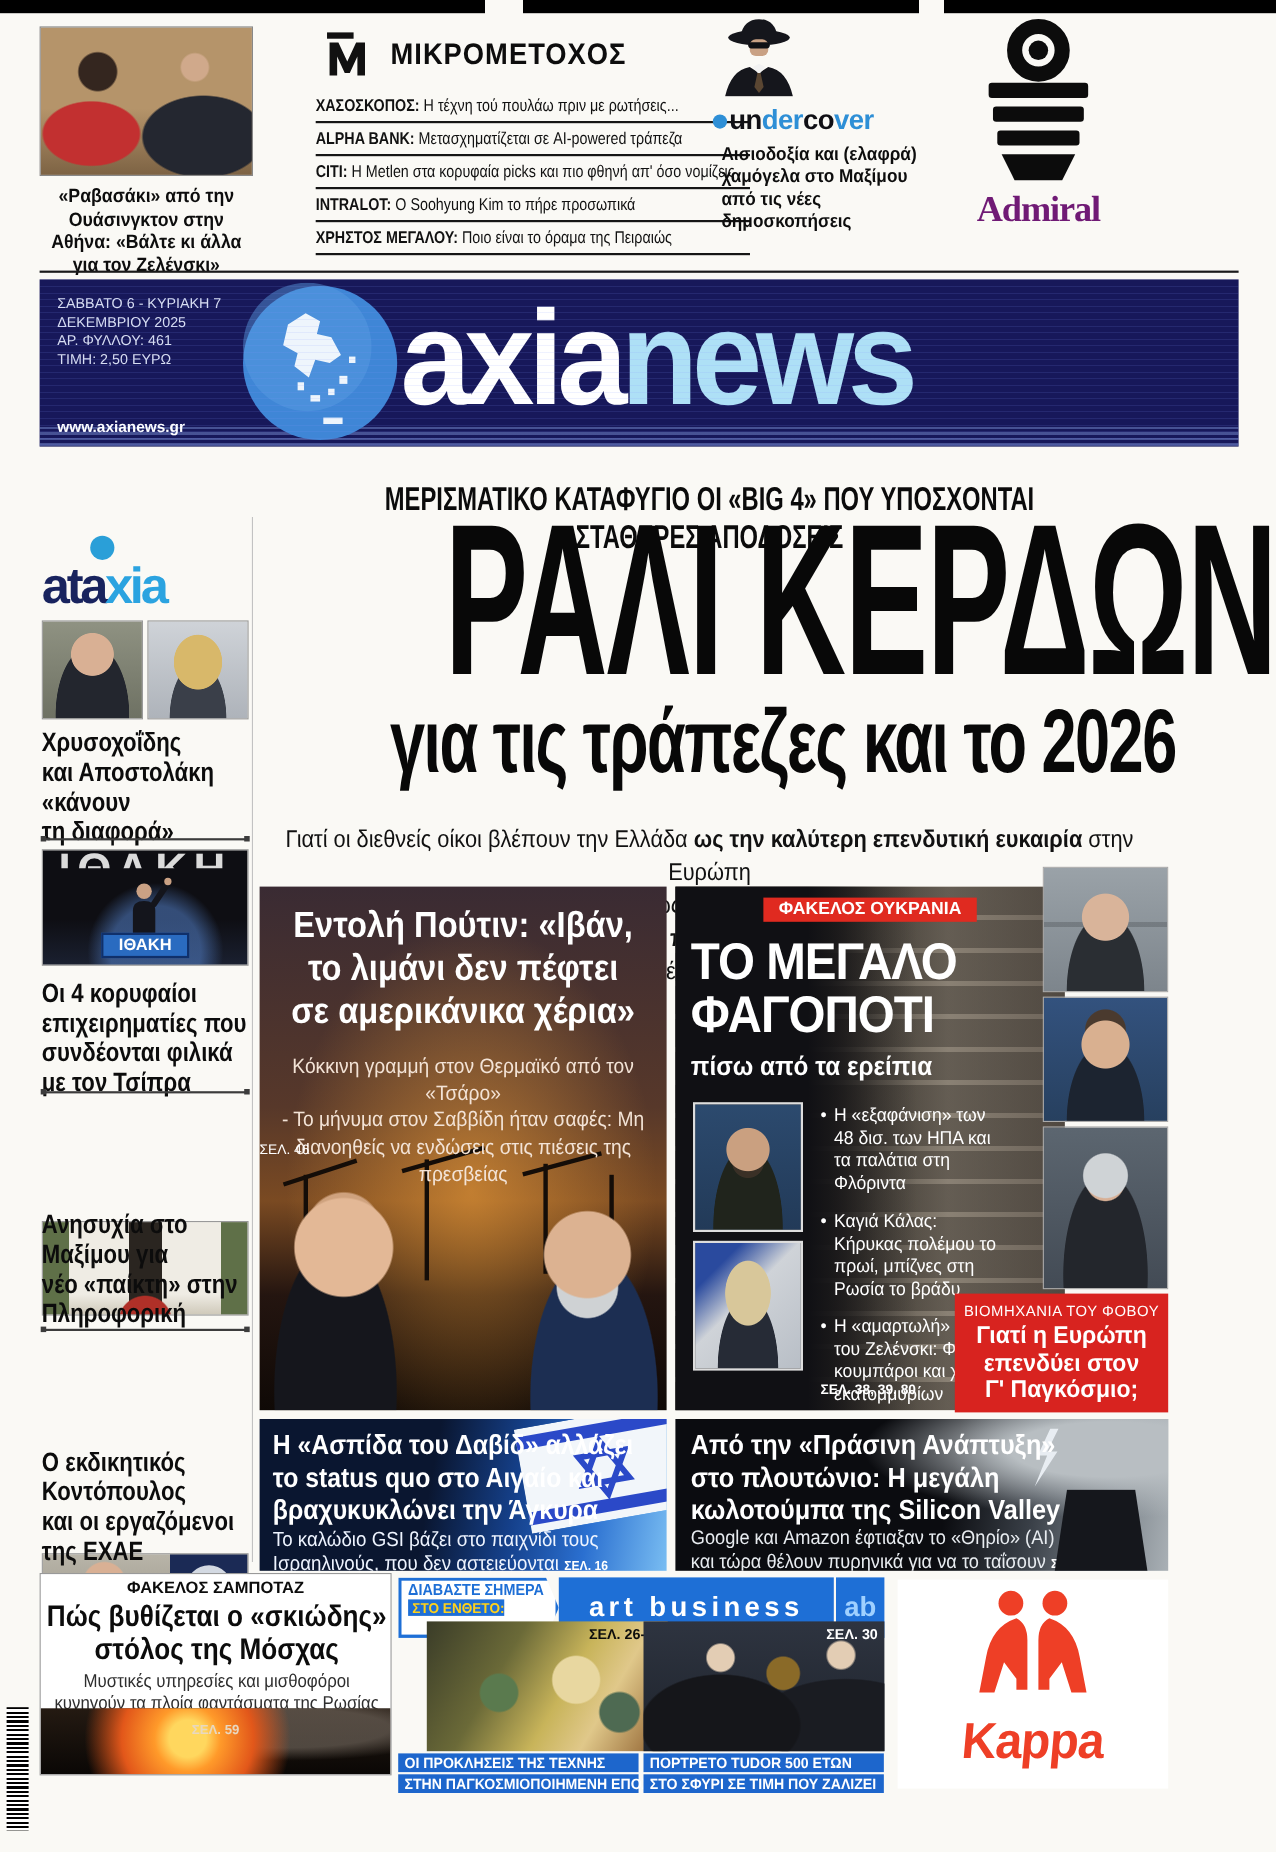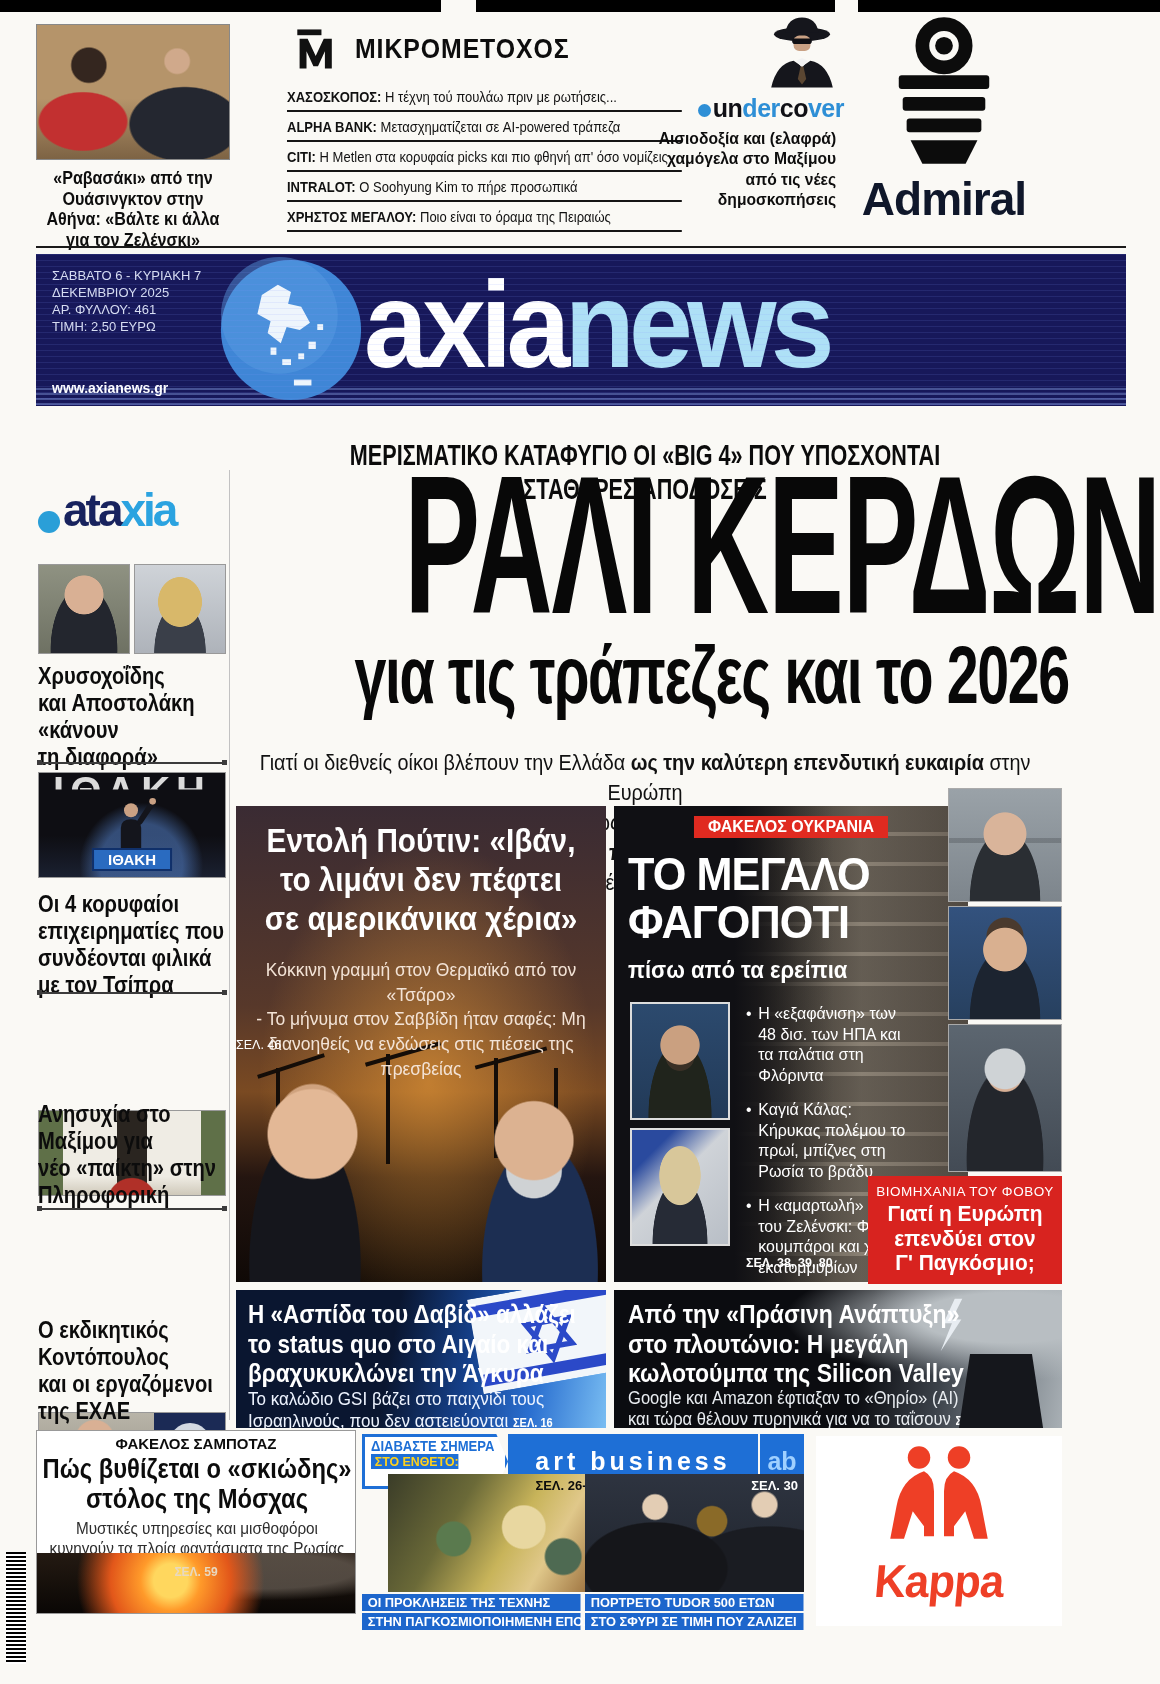--- a/index.html
+++ b/index.html
@@ -22,28 +22,28 @@
   .teaser-caption{left:26px;top:168px;width:214px;text-align:center;font-weight:700;font-size:17.5px;line-height:1.18;color:#0d0d0d;transform:scaleX(.92);}
   .teaser-page{left:26px;top:256px;width:214px;text-align:center;font-weight:700;font-size:12.5px;color:#0d0d0d;}
 
   .micro{left:246px;top:26px;width:394px;margin-left:41px;}
   .micro-head{display:flex;align-items:center;gap:14px;margin-left:8px;}
   .micro-title{font-size:27px;font-weight:800;letter-spacing:1px;color:#0d0d0d;transform:scaleX(.92);transform-origin:left center;}
   .micro-list{margin-top:10px;}
   .micro-item{width:470px;transform:scaleX(.84);transform-origin:left top;font-size:15.5px;line-height:1.1;padding:6px 0 5px;border-bottom:2px solid #151515;color:#111;white-space:nowrap;}
   .micro-item b{font-weight:800;}
 
-  .uc{left:648px;top:14px;width:196px;text-align:right;}
+  .uc{left:648px;top:14px;width:196px;text-align:left;}
   .uc-word{font-size:25px;font-weight:800;letter-spacing:-.5px;margin-top:2px;}
   .uc-dot{display:inline-block;width:13px;height:13px;border-radius:50%;background:#2e8fd6;margin-right:2px;}
   .uc-dark{color:#101015}.uc-blue{color:#2e8fd6}
   .uc-text{margin-top:6px;font-size:17px;font-weight:700;line-height:1.2;color:#0d0d0d;transform:scaleX(.92);}
 
   .admiral{left:856px;top:16px;width:176px;text-align:center;}
-  .admiral-brand{font-size:46px;font-weight:800;letter-spacing:-1px;color:#0f172a;margin-top:2px;}
+  .admiral-brand{font-size:33px;font-weight:800;letter-spacing:-1px;color:#701a75;margin-top:2px;font-family:Liberation Serif, serif;}
 
   .rule-top{left:36px;top:246px;width:1090px;height:2px;background:#1a1a1a;}
 
   
   .masthead{left:36px;top:254px;width:1090px;height:152px;background:#17185a;overflow:hidden;}
   .masthead::after{content:"";position:absolute;inset:0;background:repeating-linear-gradient(to bottom,rgba(130,150,255,.13) 0 1px,transparent 1px 6px);pointer-events:none;}
   .masthead::before{content:"";position:absolute;left:0;right:0;bottom:0;height:18px;background:repeating-linear-gradient(to bottom,rgba(160,190,255,.35) 0 2px,transparent 2px 5px);}
   .mh-dates{left:16px;top:14px;font-size:13px;line-height:1.3;color:#d7ddf2;}
   .mh-site{left:16px;bottom:10px;font-size:14px;font-weight:700;color:#fff;}
   .mh-globe{left:182px;top:3px;width:146px;height:146px;}
@@ -53,21 +53,21 @@
   
   .kicker{left:230px;top:438px;width:830px;text-align:center;font-size:30px;font-weight:700;color:#0b0b0b;transform:scaleX(.72);}
   .h1{left:230px;top:460px;width:830px;text-align:center;font-size:196px;line-height:.88;font-weight:800;color:#080808;letter-spacing:-2px;transform:scaleX(.58);white-space:nowrap;}
   .h2{left:230px;top:628px;width:830px;text-align:center;font-size:82px;font-weight:800;color:#080808;letter-spacing:-2px;transform:scaleX(.7);white-space:nowrap;}
   .deck{left:190px;top:748px;width:910px;text-align:center;font-size:22px;line-height:1.36;color:#111;transform:scaleX(.9);}
   .deck b{font-weight:800}
   .deck .pg{font-size:14px;font-weight:800}
 
   
   .vrule{left:229px;top:470px;width:1px;height:950px;background:#c2c2c2;}
-  .sb-brand{left:38px;top:487px;display:flex;align-items:flex-end;}
+  .sb-brand{left:38px;top:487px;display:flex;align-items:center;flex-direction:column;}
   .sb-dot{width:22px;height:22px;border-radius:50%;background:#2a9fd8;margin-right:3px;}
   .sb-word{font-size:46px;font-weight:800;letter-spacing:-3px;line-height:1;}
   .sb-w1{color:#18235e}.sb-w2{color:#2ba3e0}
   .sb-pair{left:38px;top:564px;width:188px;height:90px;display:flex;gap:4px;}
   .ph{position:relative;overflow:hidden;border:1px solid #999;}
   .ph-chrys{width:92px;height:90px;background:
       radial-gradient(circle at 50% 34%, #d9b094 0 26%, transparent 27%),
       radial-gradient(ellipse at 50% 96%, #23262e 0 52%, transparent 53%),
       linear-gradient(180deg,#8f9282,#6e7163);}
   .ph-apost{width:92px;height:90px;background:

